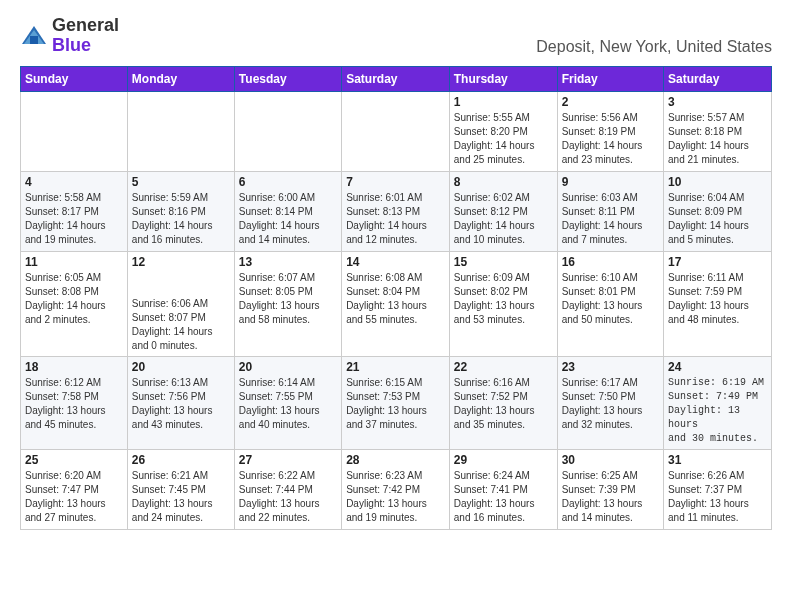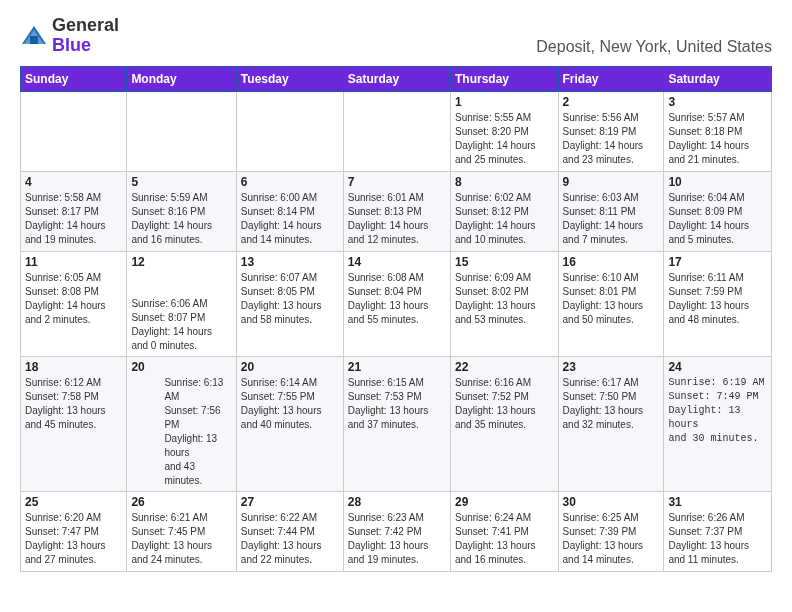--- a/index.html
+++ b/index.html
@@ -258,21 +258,21 @@
         <tr>
           <td>
             <span class="day-number">18</span>
             <div class="day-info" style="white-space: pre-line;">Sunrise: 6:12 AM
 Sunset: 7:58 PM
 Daylight: 13 hours
 and 45 minutes.</div>
           </td>
           <td>
             <span class="day-number">20</span>
-            <div class="day-info" style="white-space: pre-line; margin-left: 33px;">Sunrise: 6:13 AM
+            <div class="day-info" style="white-space: pre-line;">Sunrise: 6:13 AM
 Sunset: 7:56 PM
 Daylight: 13 hours
 and 43 minutes.</div>
           </td>
           <td>
             <span class="day-number">20</span>
             <div class="day-info" style="white-space: pre-line;">Sunrise: 6:14 AM
 Sunset: 7:55 PM
 Daylight: 13 hours
 and 40 minutes.</div>

